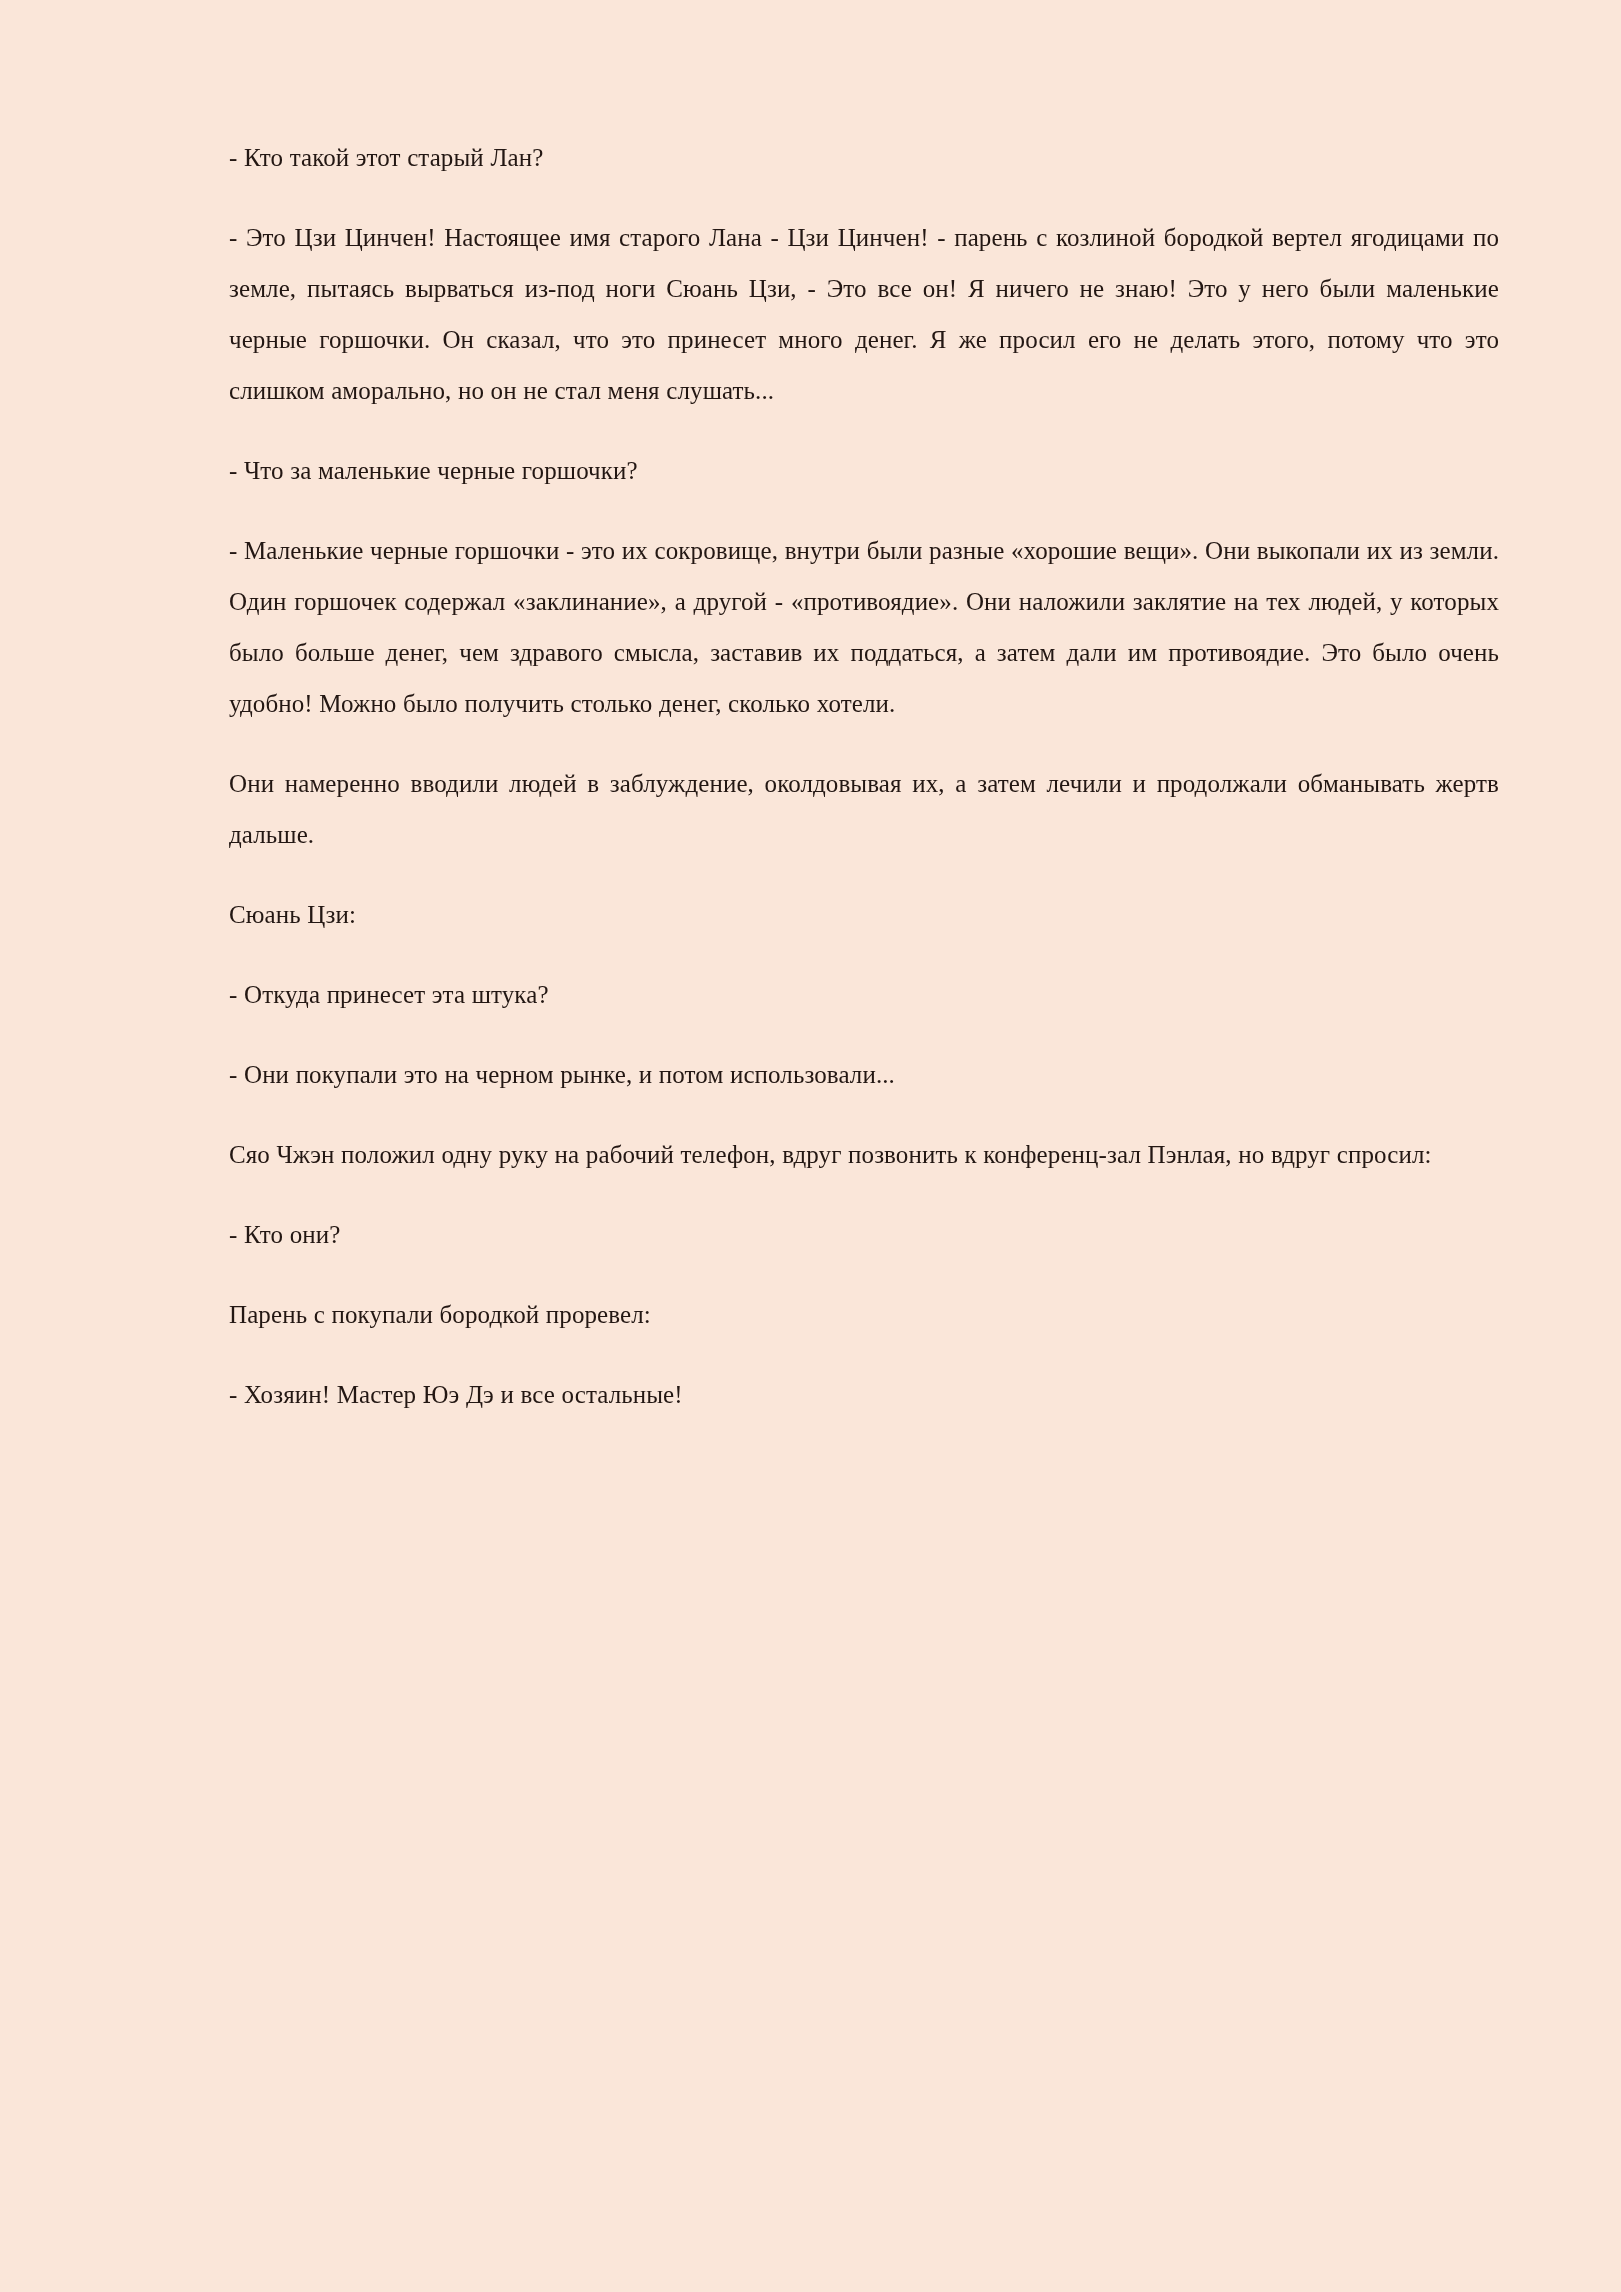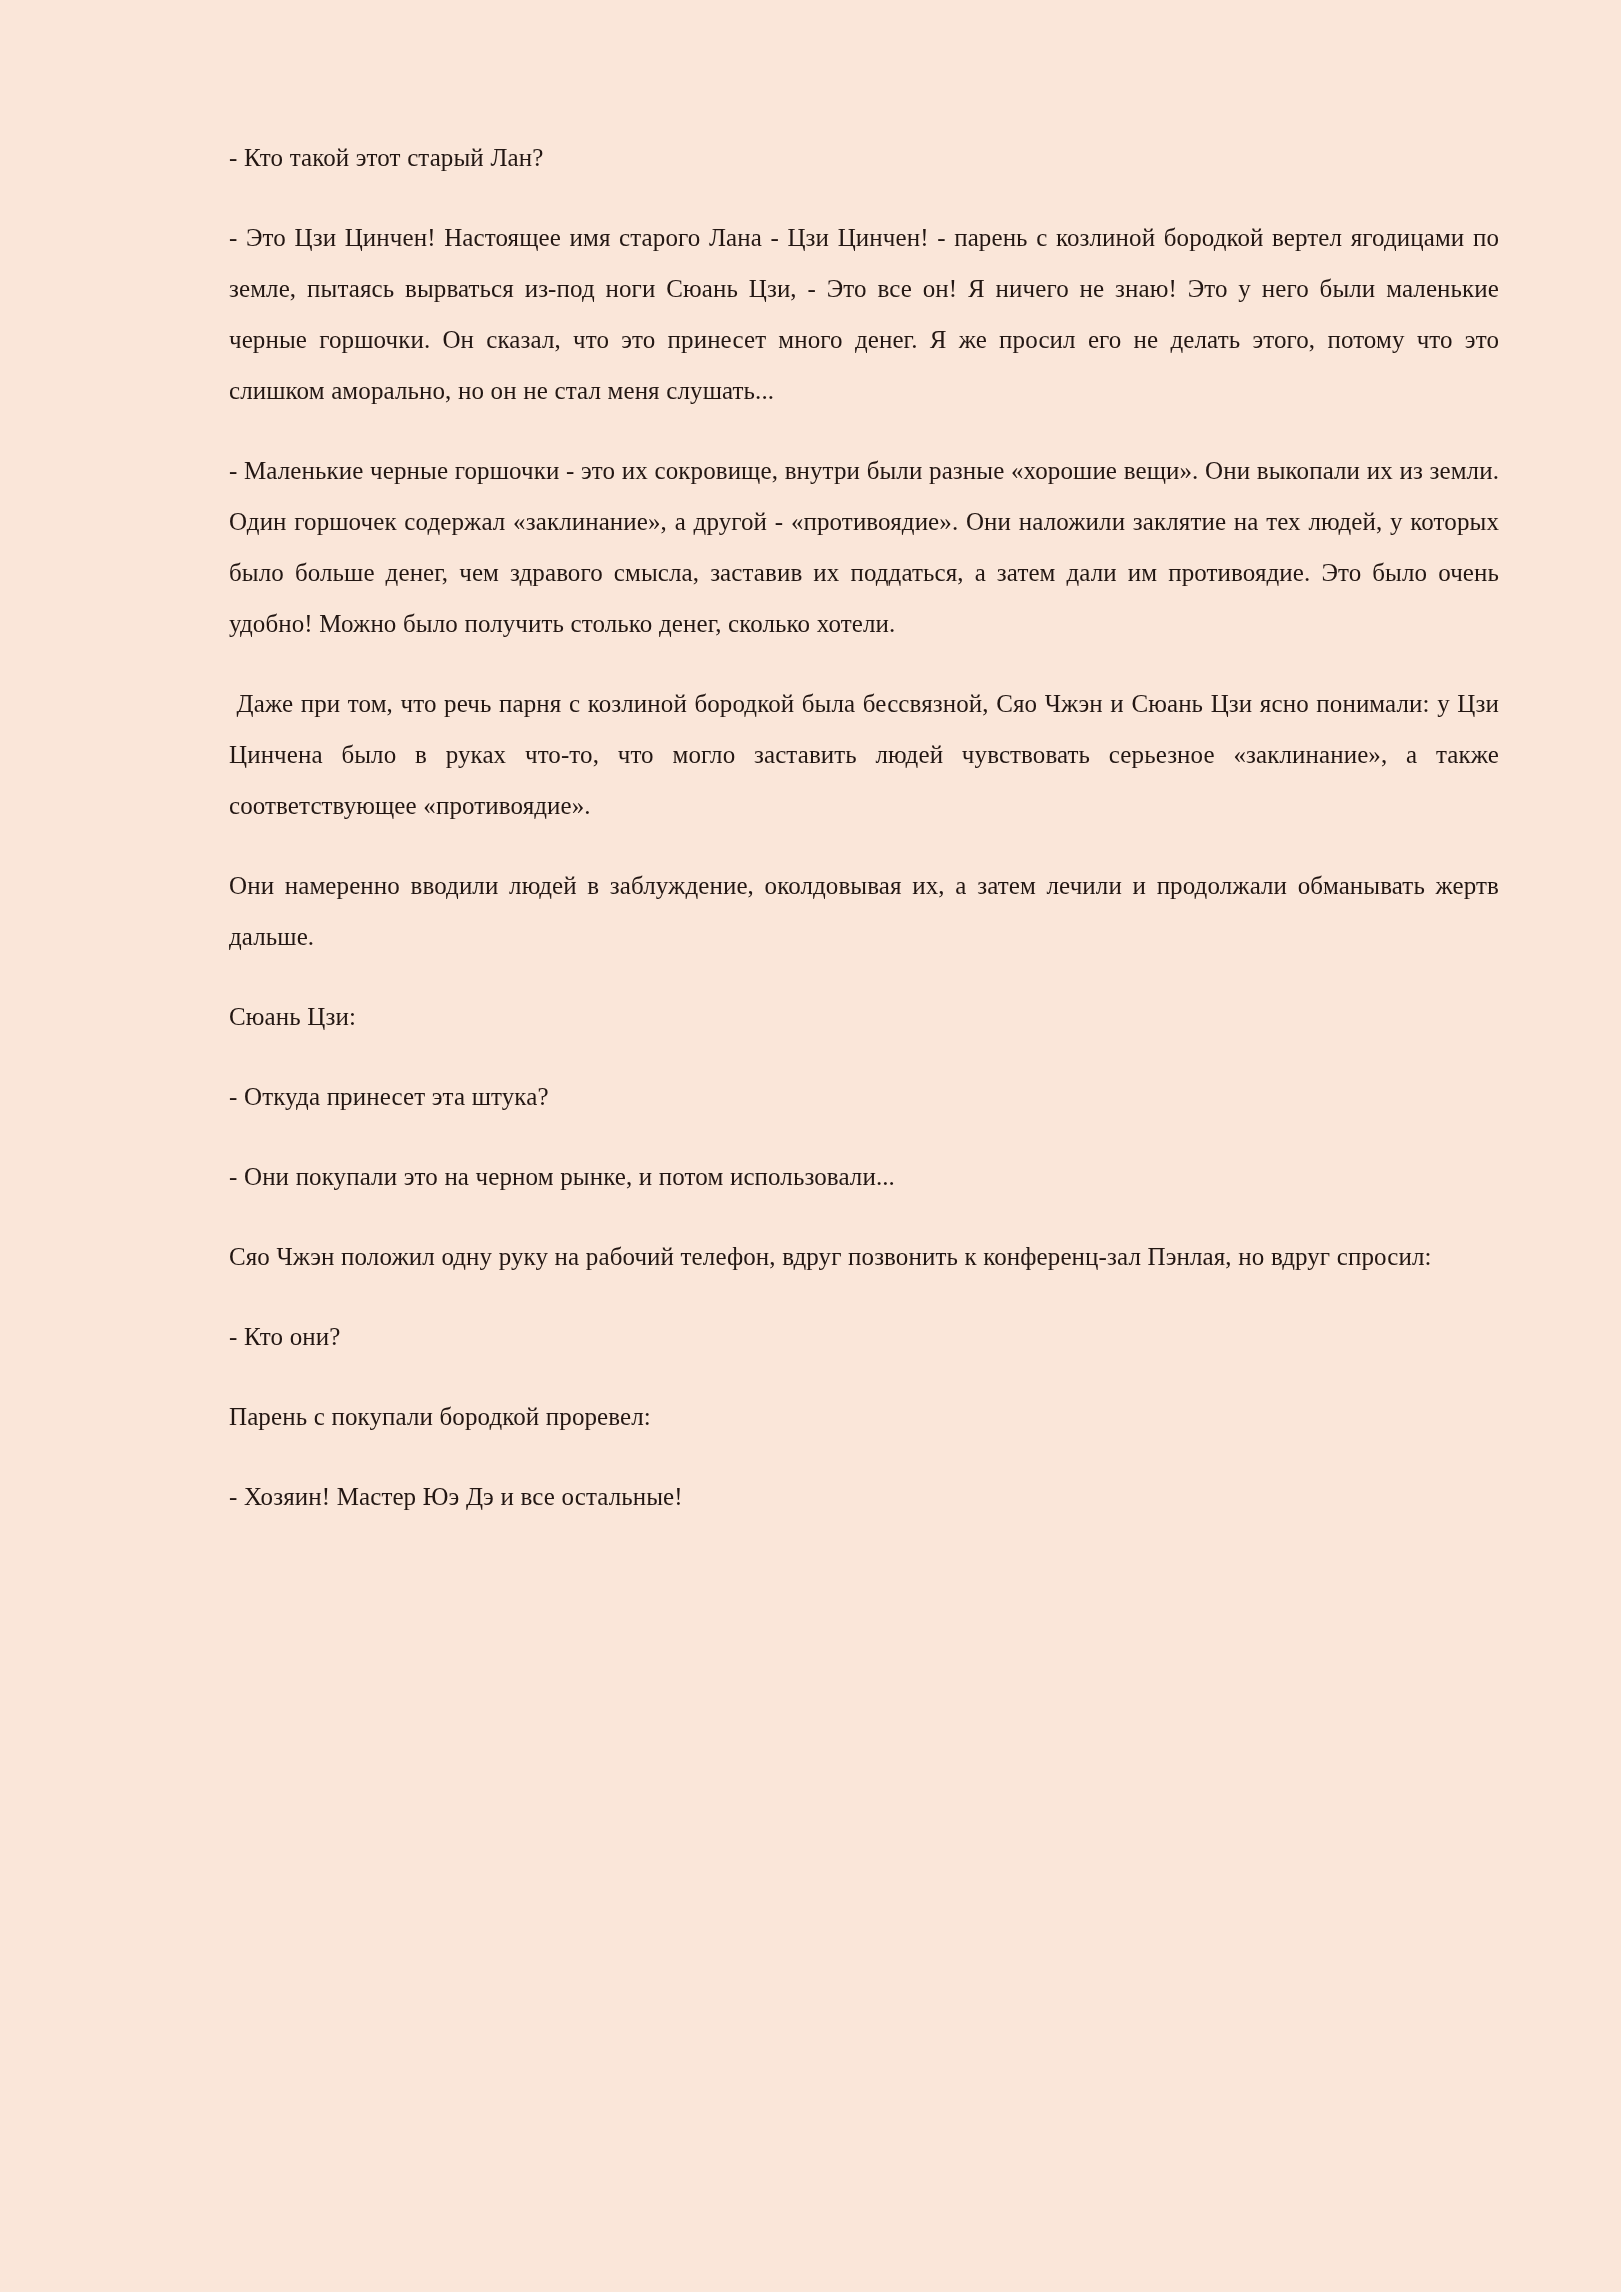--- a/index.html
+++ b/index.html
@@ -43,22 +43,22 @@
     font-family: Liberation Serif, serif;
   }
 </style>
 </head>
 <body>
 
 <div class="page">
   <div class="text-column">
     <p class="para">- Кто такой этот старый Лан?</p>
     <p class="para">- Это Цзи Цинчен! Настоящее имя старого Лана - Цзи Цинчен! - парень с козлиной бородкой вертел ягодицами по земле, пытаясь вырваться из-под ноги Сюань Цзи, - Это все он! Я ничего не знаю! Это у него были маленькие черные горшочки. Он сказал, что это принесет много денег. Я же просил его не делать этого, потому что это слишком аморально, но он не стал меня слушать...</p>
+    <p class="para">- Что за маленькие черные горшочки?</p>
     <p class="para">- Маленькие черные горшочки - это их сокровище, внутри были разные «хорошие вещи». Они выкопали их из земли. Один горшочек содержал «заклинание», а другой - «противоядие». Они наложили заклятие на тех людей, у которых было больше денег, чем здравого смысла, заставив их поддаться, а затем дали им противоядие. Это было очень удобно! Можно было получить столько денег, сколько хотели.</p>
-    <p class="para"> Даже при том, что речь парня с козлиной бородкой была бессвязной, Сяо Чжэн и Сюань Цзи ясно понимали: у Цзи Цинчена было в руках что-то, что могло заставить людей чувствовать серьезное «заклинание», а также соответствующее «противоядие».</p>
     <p class="para">Они намеренно вводили людей в заблуждение, околдовывая их, а затем лечили и продолжали обманывать жертв дальше.</p>
     <p class="para">Сюань Цзи:</p>
     <p class="para">- Откуда принесет эта штука?</p>
     <p class="para">- Они покупали это на черном рынке, и потом использовали...</p>
     <p class="para">Сяо Чжэн положил одну руку на рабочий телефон, вдруг позвонить к конференц-зал Пэнлая, но вдруг спросил:</p>
     <p class="para">- Кто они?</p>
     <p class="para">Парень с покупали бородкой проревел:</p>
     <p class="para">- Хозяин! Мастер Юэ Дэ и все остальные!</p>
   </div>
 </div>

